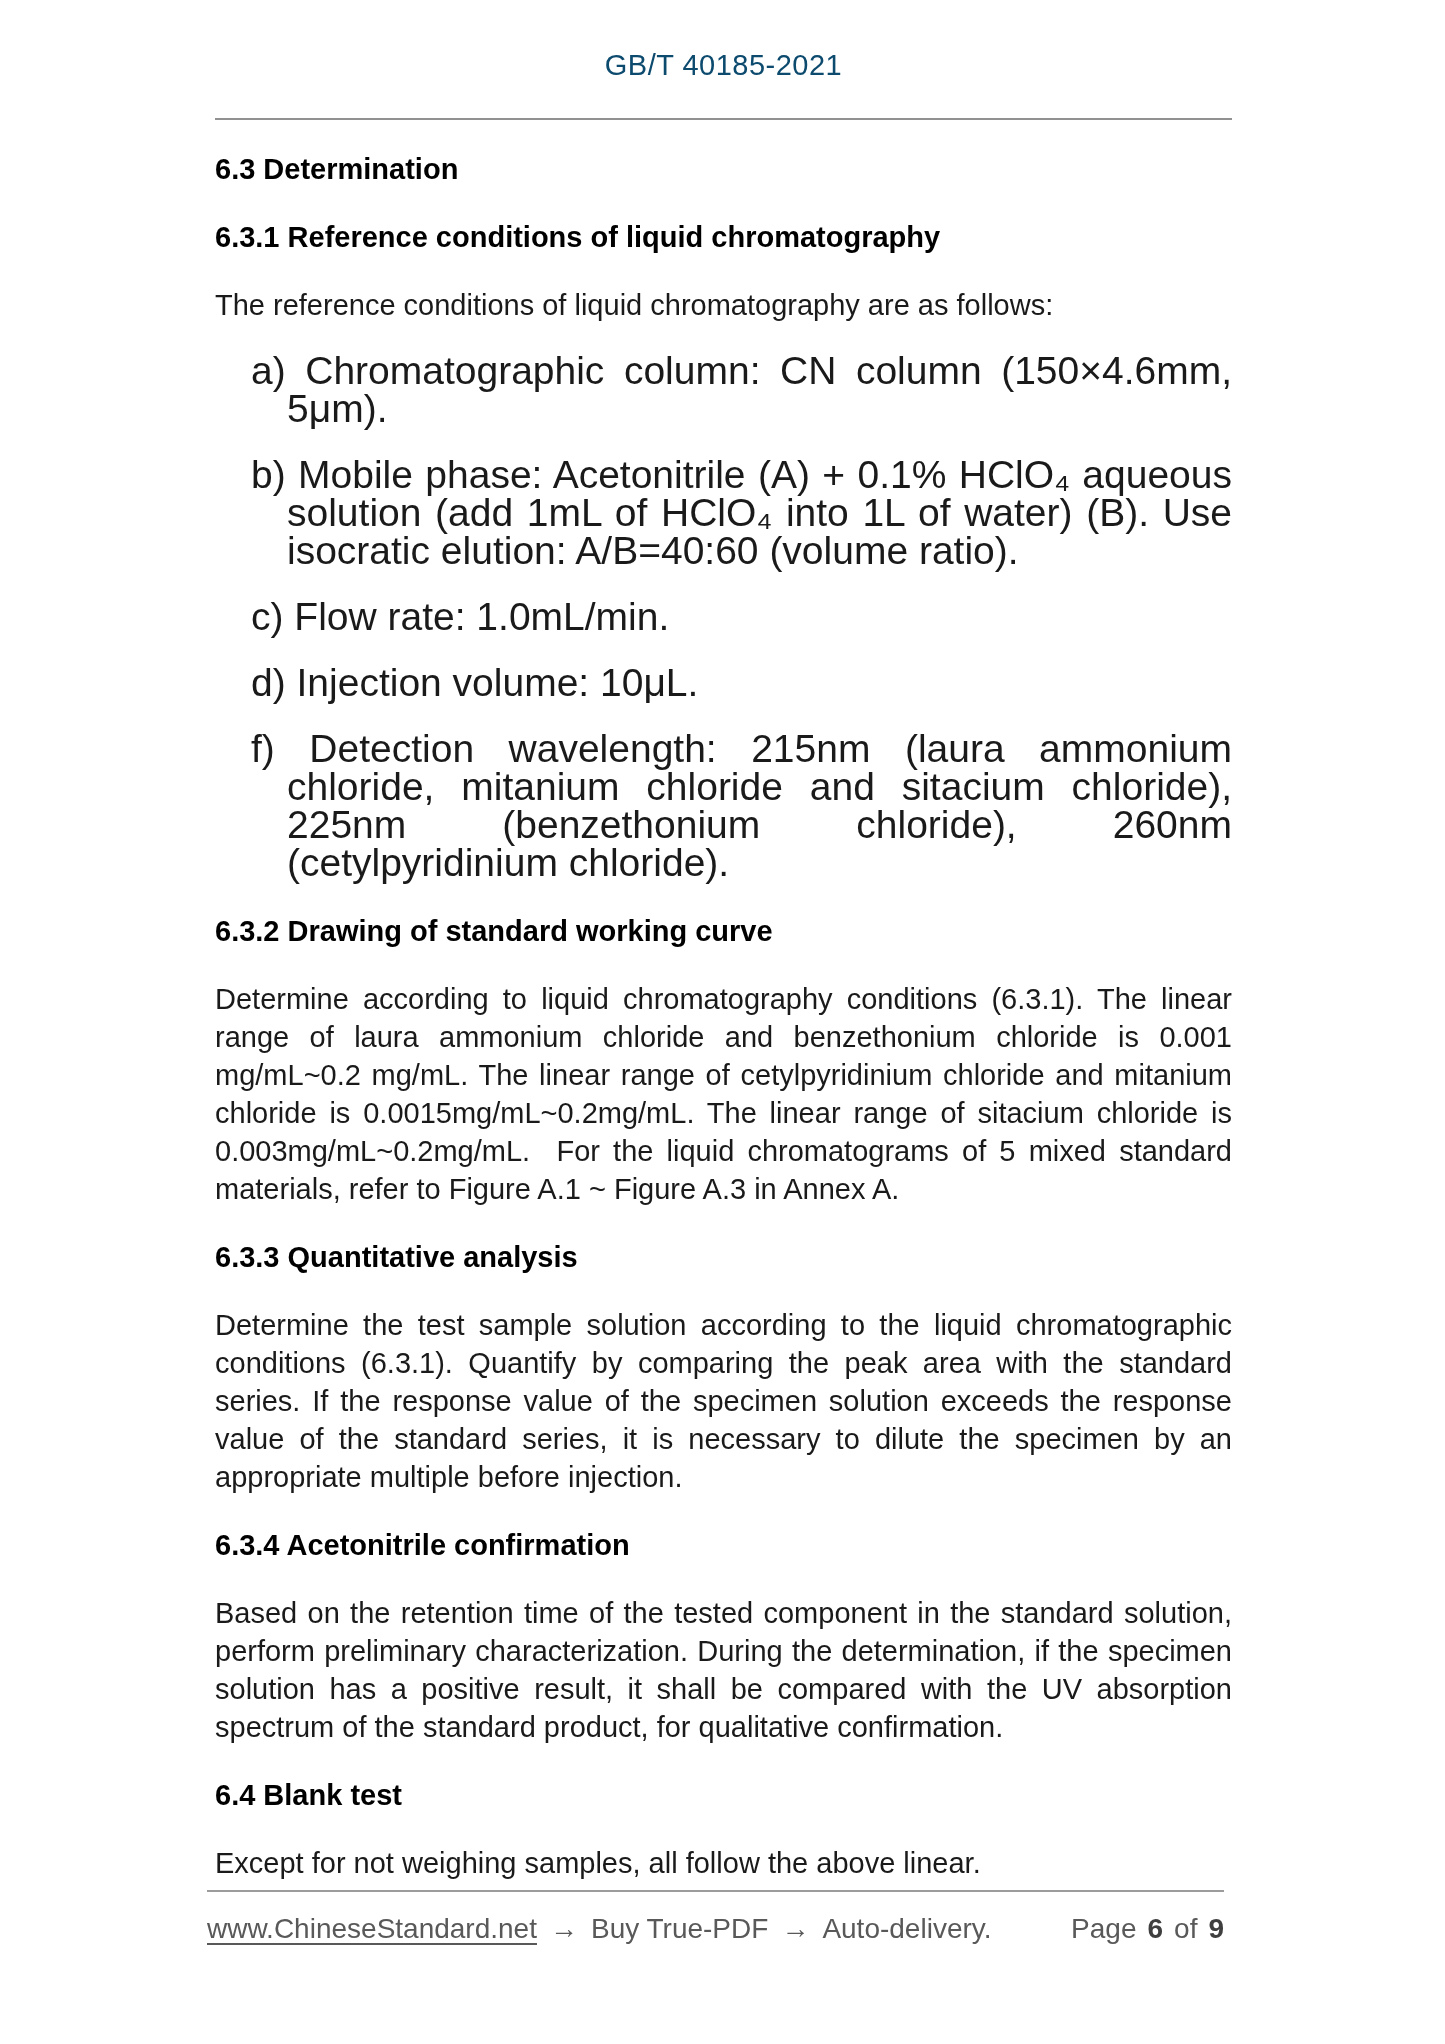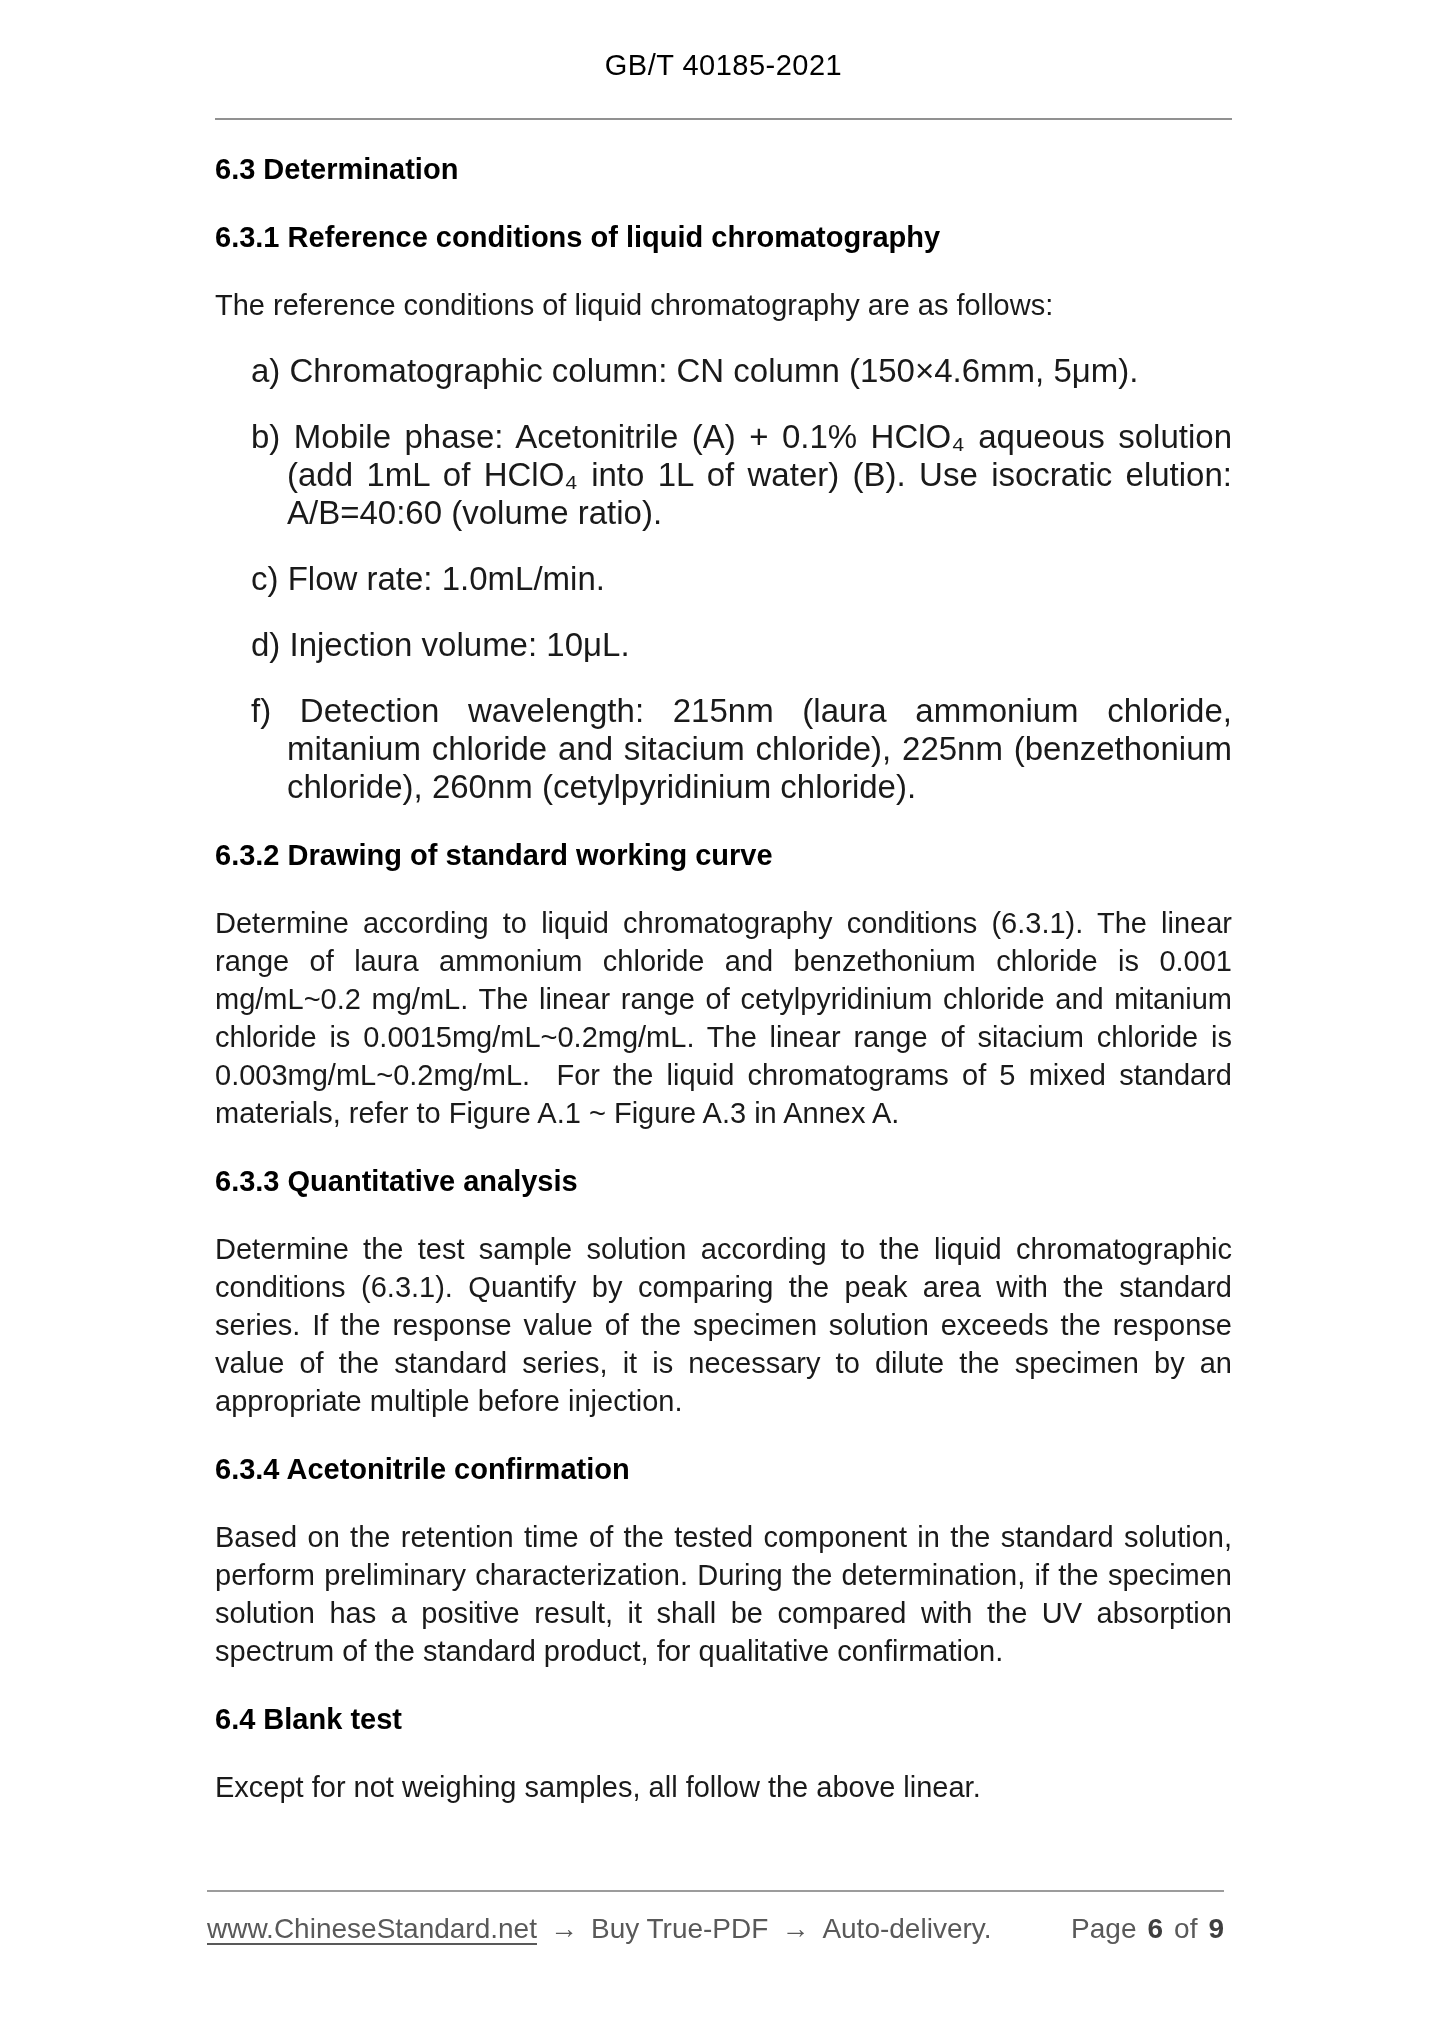--- a/index.html
+++ b/index.html
@@ -12,21 +12,21 @@
     font-family: "Liberation Sans", sans-serif;
     color: #1a1a1a;
     box-sizing: border-box;
     padding: 48px 213px 0 215px;
     overflow: hidden;
   }
   .doc-header {
     text-align: center;
     font-size: 29px;
     line-height: 34px;
-    color: #000000;
+    color: #0c4a6e;
     letter-spacing: 0.5px;
   }
   .rule {
     height: 0;
     border: none;
     border-top: 2px solid #919191;
   }
   .header-rule { margin-top: 36px; }
   h2, h3 {
     font-size: 29px;
@@ -36,21 +36,21 @@
     margin: 30px 0 0 0;
   }
   h2.first { }
   p.body {
     font-size: 29px;
     line-height: 38px;
     text-align: justify;
     margin: 30px 0 0 0;
   }
   p.item {
-    font-size: 33px;
+    font-size: 39px;
     line-height: 38px;
     text-align: justify;
     margin: 28px 0 0 72px;
     text-indent: -36px;
   }
   .footer {
     position: absolute;
     left: 207px;
     top: 1890px;
     width: 1017px;

